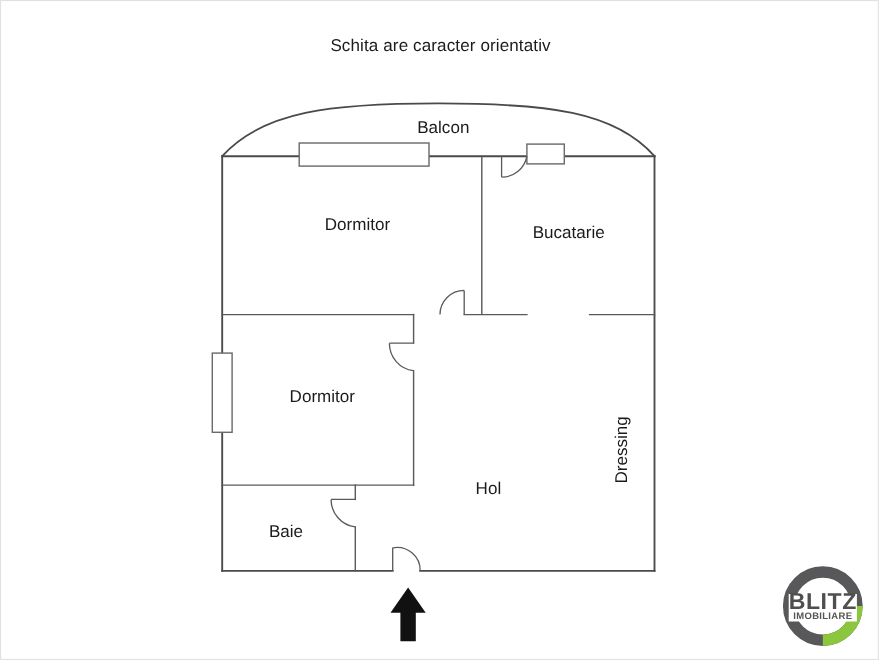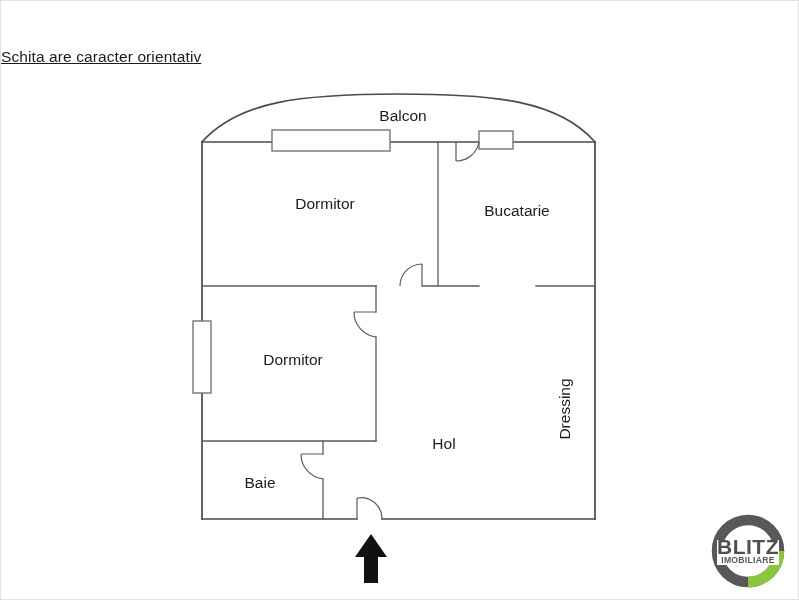--- a/index.html
+++ b/index.html
@@ -15,28 +15,28 @@
     position: relative;
     width: 799px;
     height: 600px;
     background: #ffffff;
     box-sizing: border-box;
     border: 1px solid #e2e2e2;
     overflow: hidden;
   }
   #plan-title {
     position: absolute;
-    top: 47px;
+    top: 32px;
     left: 0;
     width: 799px;
+    text-align: center;
     font-size: 15.5px;
     color: #1b1b1b;
     letter-spacing: 0.1px;
     font-family: "Liberation Sans", sans-serif;
-    text-decoration: underline;
   }
   #floorplan-svg {
     position: absolute;
     top: 0;
     left: 0;
   }
   .room-label {
     font-family: "Liberation Sans", sans-serif;
     font-size: 15.5px;
     fill: #1b1b1b;

